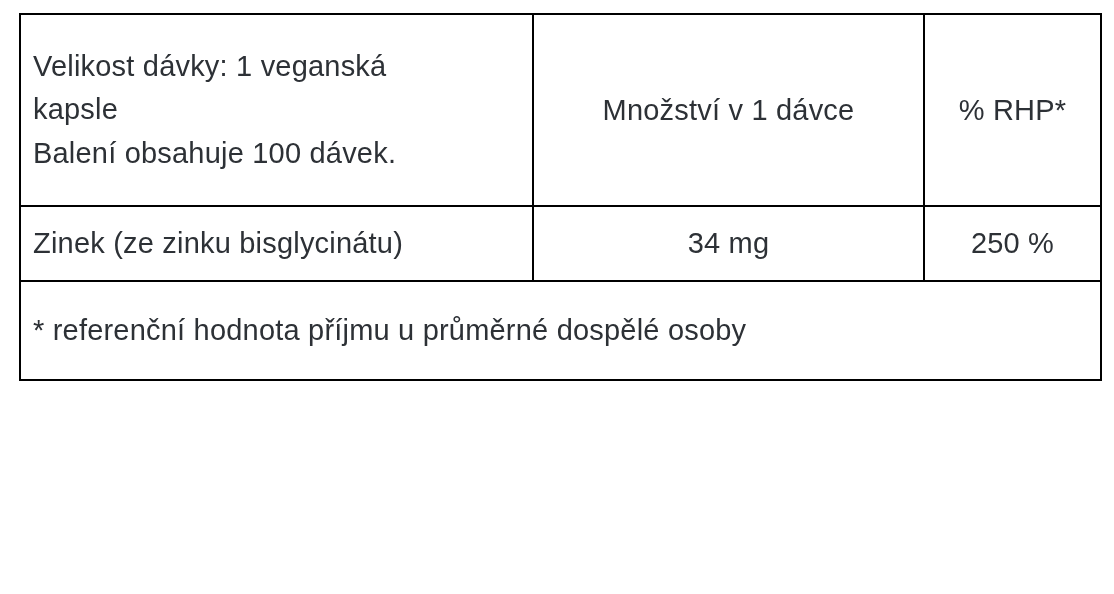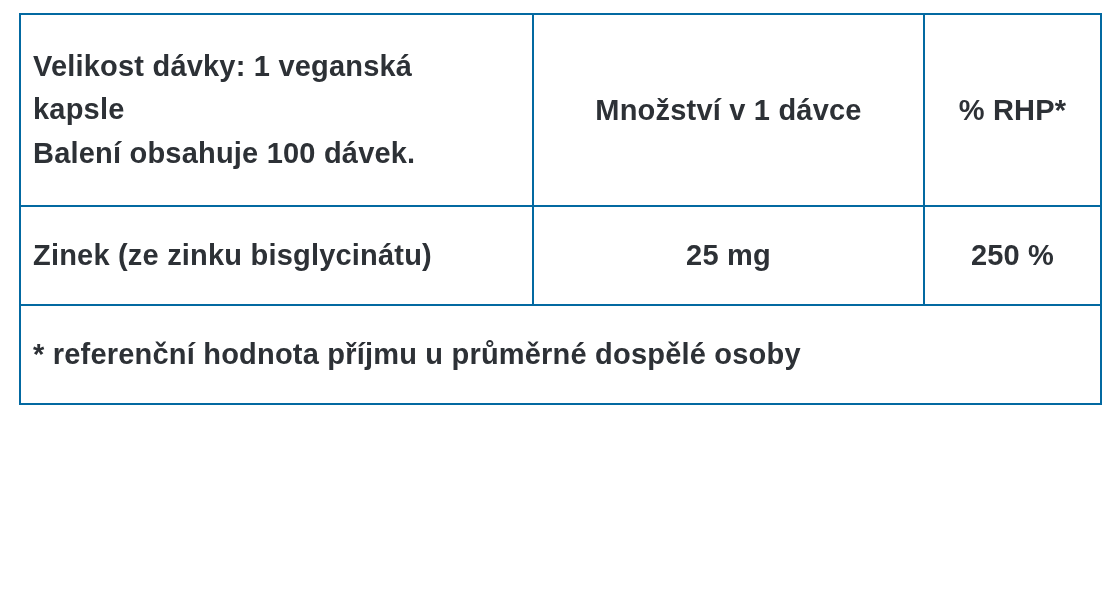--- a/index.html
+++ b/index.html
@@ -21,42 +21,42 @@
     left: 19px;
     top: 13px;
     width: 1081px;
     border-collapse: collapse;
     table-layout: fixed;
     color: #2d3136;
     font-size: 29px;
     letter-spacing: 0.2px;
   }
   table.nutrition td, table.nutrition th {
-    border: 2px solid #0369a1;
+    border: 2px solid #000000;
     vertical-align: middle;
-    font-weight: 700;
+    font-weight: 400;
     box-sizing: border-box;
   }
   .col-name   { width: 513px; }
   .col-amount { width: 391px; }
   .col-rhp    { width: 177px; }
   .cell-left {
     text-align: left;
     padding: 6px 10px 6px 12px;
   }
   .cell-center {
     text-align: center;
     padding: 6px 4px;
   }
   .multiline {
     white-space: pre-line;
     line-height: 1.5;
   }
   tr.header-row  { height: 192px; }
-  tr.data-row    { height: 99px; }
+  tr.data-row    { height: 75px; }
   tr.footer-row  { height: 99px; }
 </style>
 </head>
 <body>
 
 <div class="page">
   <table class="nutrition">
     <colgroup>
       <col class="col-name">
       <col class="col-amount">
@@ -66,21 +66,21 @@
       <tr class="header-row">
         <td class="cell-left multiline">Velikost dávky: 1 veganská
 kapsle
  Balení obsahuje 100 dávek.</td>
         <td class="cell-center">Množství v 1 dávce</td>
         <td class="cell-center">% RHP*</td>
       </tr>
 
       <tr class="data-row">
         <td class="cell-left">Zinek (ze zinku bisglycinátu)</td>
-        <td class="cell-center">25 mg</td>
+        <td class="cell-center">34 mg</td>
         <td class="cell-center">250 %</td>
       </tr>
 
 
 
       <tr class="footer-row">
         <td class="cell-left" colspan="3">* referenční hodnota příjmu u průměrné dospělé osoby</td>
       </tr>
     </tbody>
   </table>

